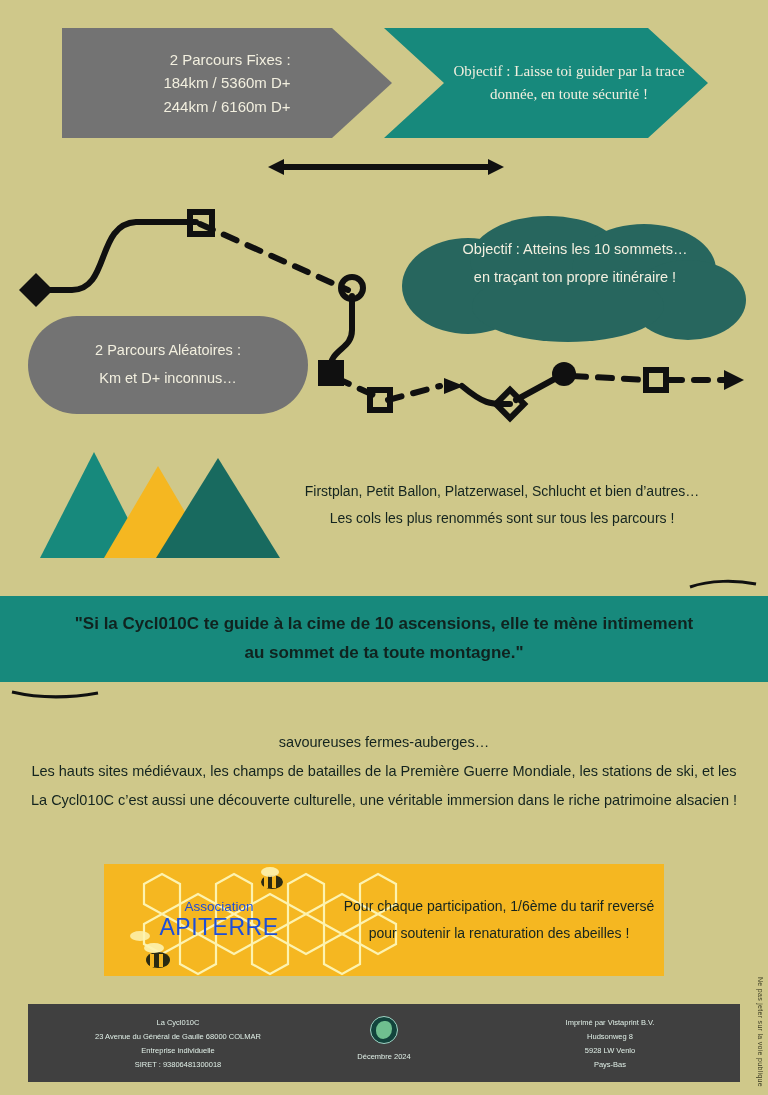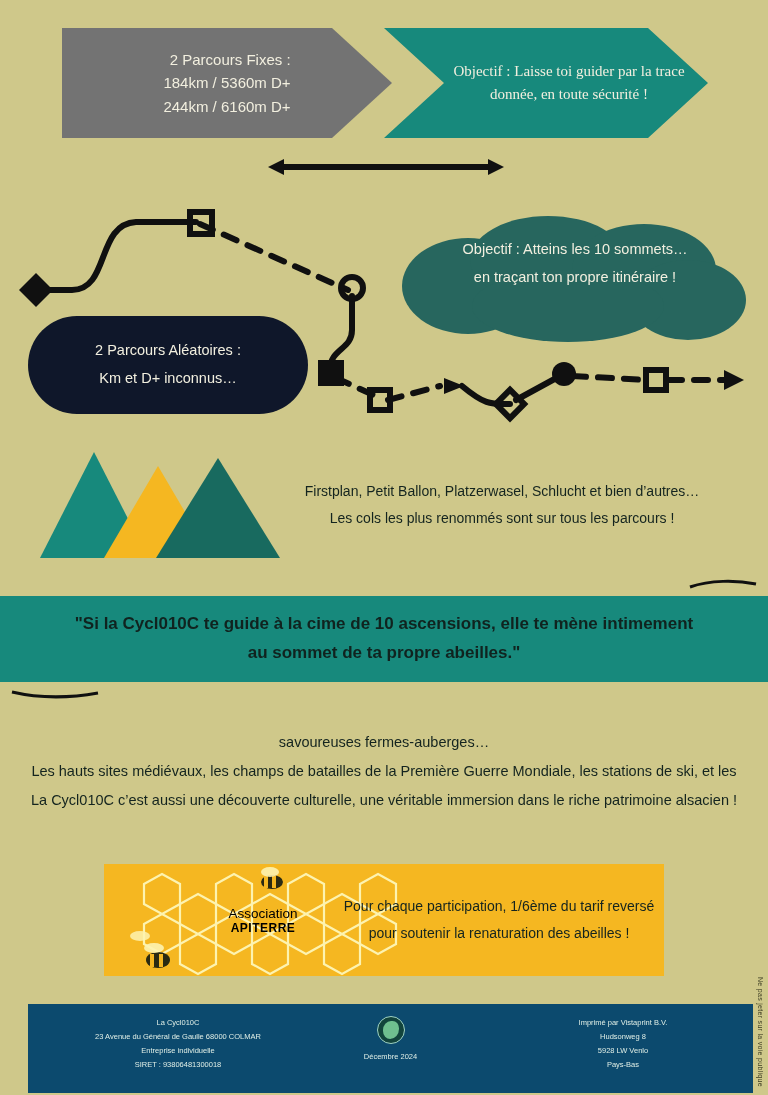--- a/index.html
+++ b/index.html
@@ -47,21 +47,21 @@
   .cloud{
     position:absolute;top:214px;left:398px;width:352px;height:130px;
   }
   .cloud-text{
     position:absolute;top:236px;left:420px;width:310px;
     text-align:center;color:#f2efdf;font-size:14.5px;line-height:1.9;
     z-index:3;
   }
   .pill{
     position:absolute;top:316px;left:28px;width:280px;height:98px;
-    background:#0f172a;border-radius:52px;
+    background:#737373;border-radius:52px;
     display:flex;flex-direction:column;align-items:center;justify-content:center;
     color:#f2efdf;font-size:14.5px;line-height:1.9;
   }
 
   
   .mountains{position:absolute;top:452px;left:40px;width:240px;height:110px;}
 
   .cols-text{
     position:absolute;top:478px;left:282px;width:440px;
     text-align:center;font-size:14px;line-height:1.9;color:#14241f;
@@ -85,33 +85,33 @@
   }
 
   
   .honeybox{
     position:absolute;top:864px;left:104px;width:560px;height:112px;
     background:#f5b721;overflow:hidden;
   }
   .assoc{
     position:absolute;top:864px;left:104px;width:230px;height:112px;
     display:flex;flex-direction:column;align-items:center;justify-content:center;
-    font-size:13.5px;color:#000000;z-index:4;padding-left:44px;
-  }
-  .assoc .name{font-size:12px;font-weight:bold;letter-spacing:.5px;}
+    font-size:13.5px;color:#1d4ed8;z-index:4;
+  }
+  .assoc .name{font-size:23px;font-weight:normal;letter-spacing:.5px;}
   .honey-text{
     position:absolute;top:868px;left:340px;width:318px;height:104px;
     display:flex;align-items:center;justify-content:center;text-align:center;
     font-size:14px;line-height:1.9;color:#14241f;z-index:4;
   }
 
   
   .footer{
-    position:absolute;top:1004px;left:28px;width:712px;height:89px;
-    background:#0c4a6e;color:#dfeee6;padding-left:13px;
+    position:absolute;top:1004px;left:28px;width:712px;height:78px;
+    background:#404040;color:#dfeee6;
   }
   .footer .col{position:absolute;top:12px;text-align:center;font-size:7.5px;line-height:1.85;}
   .f-left{left:20px;width:260px;}
   .f-right{right:20px;width:220px;}
   .f-mid{left:50%;transform:translateX(-50%);top:14px;width:120px;text-align:center;}
   .globe{
     width:26px;height:26px;border-radius:50%;
     background:#12443c;margin:0 auto 6px;position:relative;
     border:1px solid #9fd3c4;
   }
@@ -208,21 +208,21 @@
   <div class="cols-text">
     <div>Firstplan, Petit Ballon, Platzerwasel, Schlucht et bien d’autres…</div>
     <div>Les cols les plus renommés sont sur tous les parcours !</div>
   </div>
 
   <svg class="scratch-top" viewBox="0 0 70 12">
     <path d="M2 9 C22 2 48 2 68 6" stroke="#101010" stroke-width="3" fill="none"></path>
   </svg>
   <div class="quote-band">
     <div>"Si la Cycl010C te guide à la cime de 10 ascensions, elle te mène intimement</div>
-    <div>au sommet de ta propre abeilles."</div>
+    <div>au sommet de ta toute montagne."</div>
   </div>
   <svg class="scratch-bot" viewBox="0 0 90 12">
     <path d="M2 4 C28 10 60 10 88 5" stroke="#101010" stroke-width="3" fill="none"></path>
   </svg>
 
   <div class="culture">
     <div>savoureuses fermes-auberges…</div>
     <div>Les hauts sites médiévaux, les champs de batailles de la Première Guerre Mondiale, les stations de ski, et les</div>
     <div>La Cycl010C c’est aussi une découverte culturelle, une véritable immersion dans le riche patrimoine alsacien !</div>
   </div>

